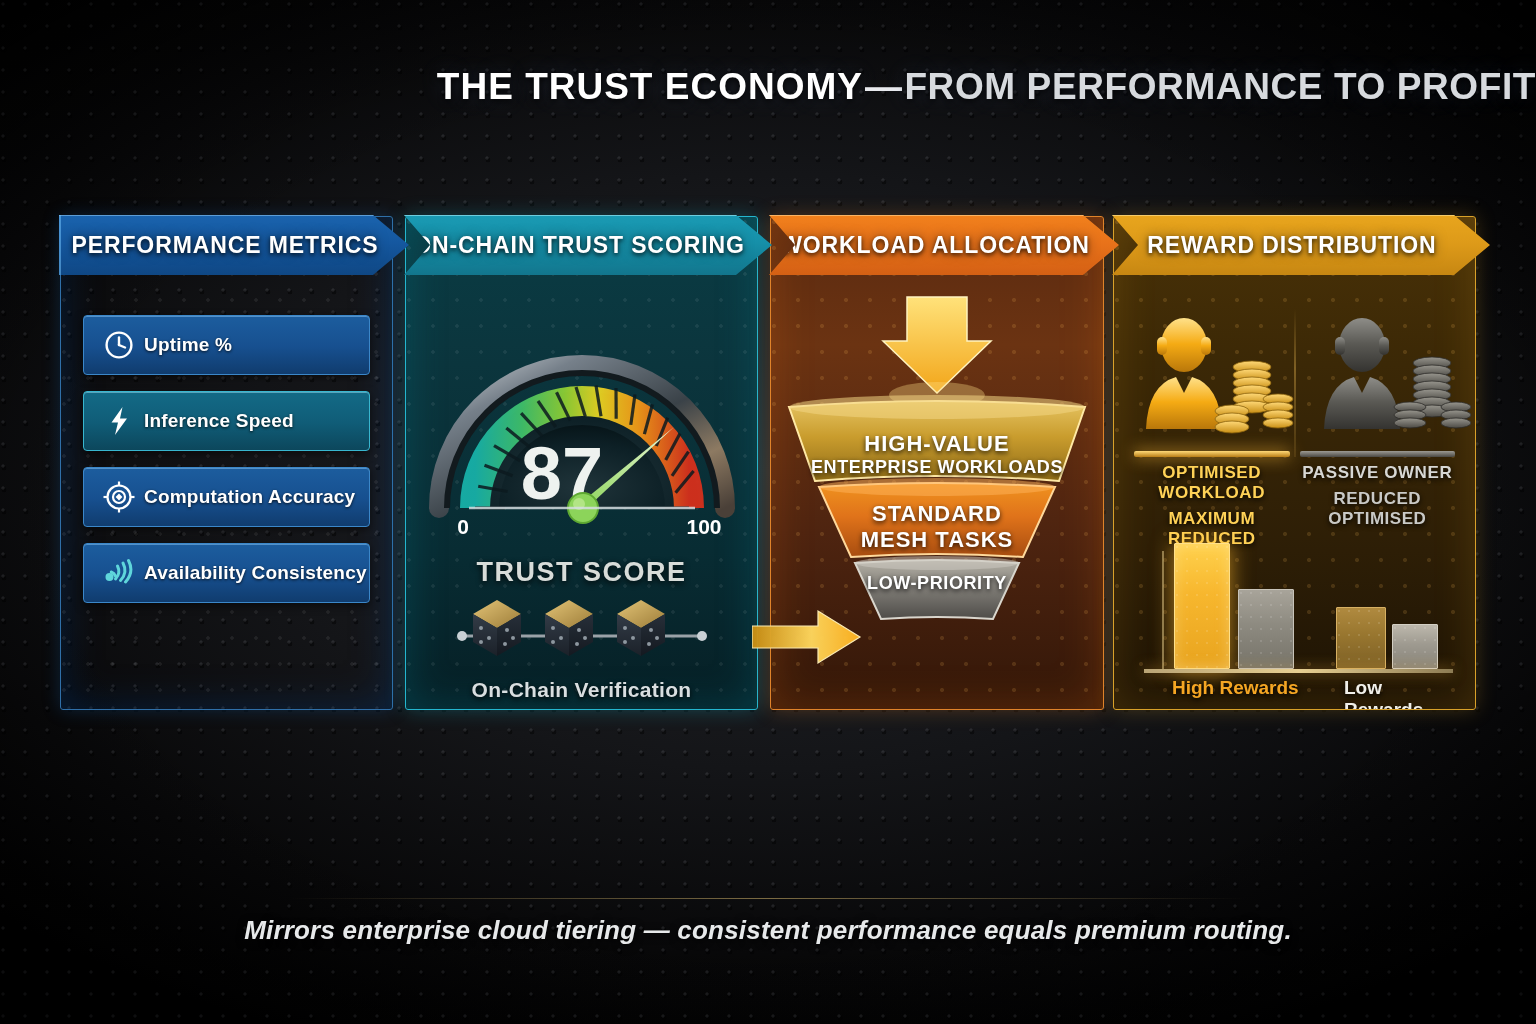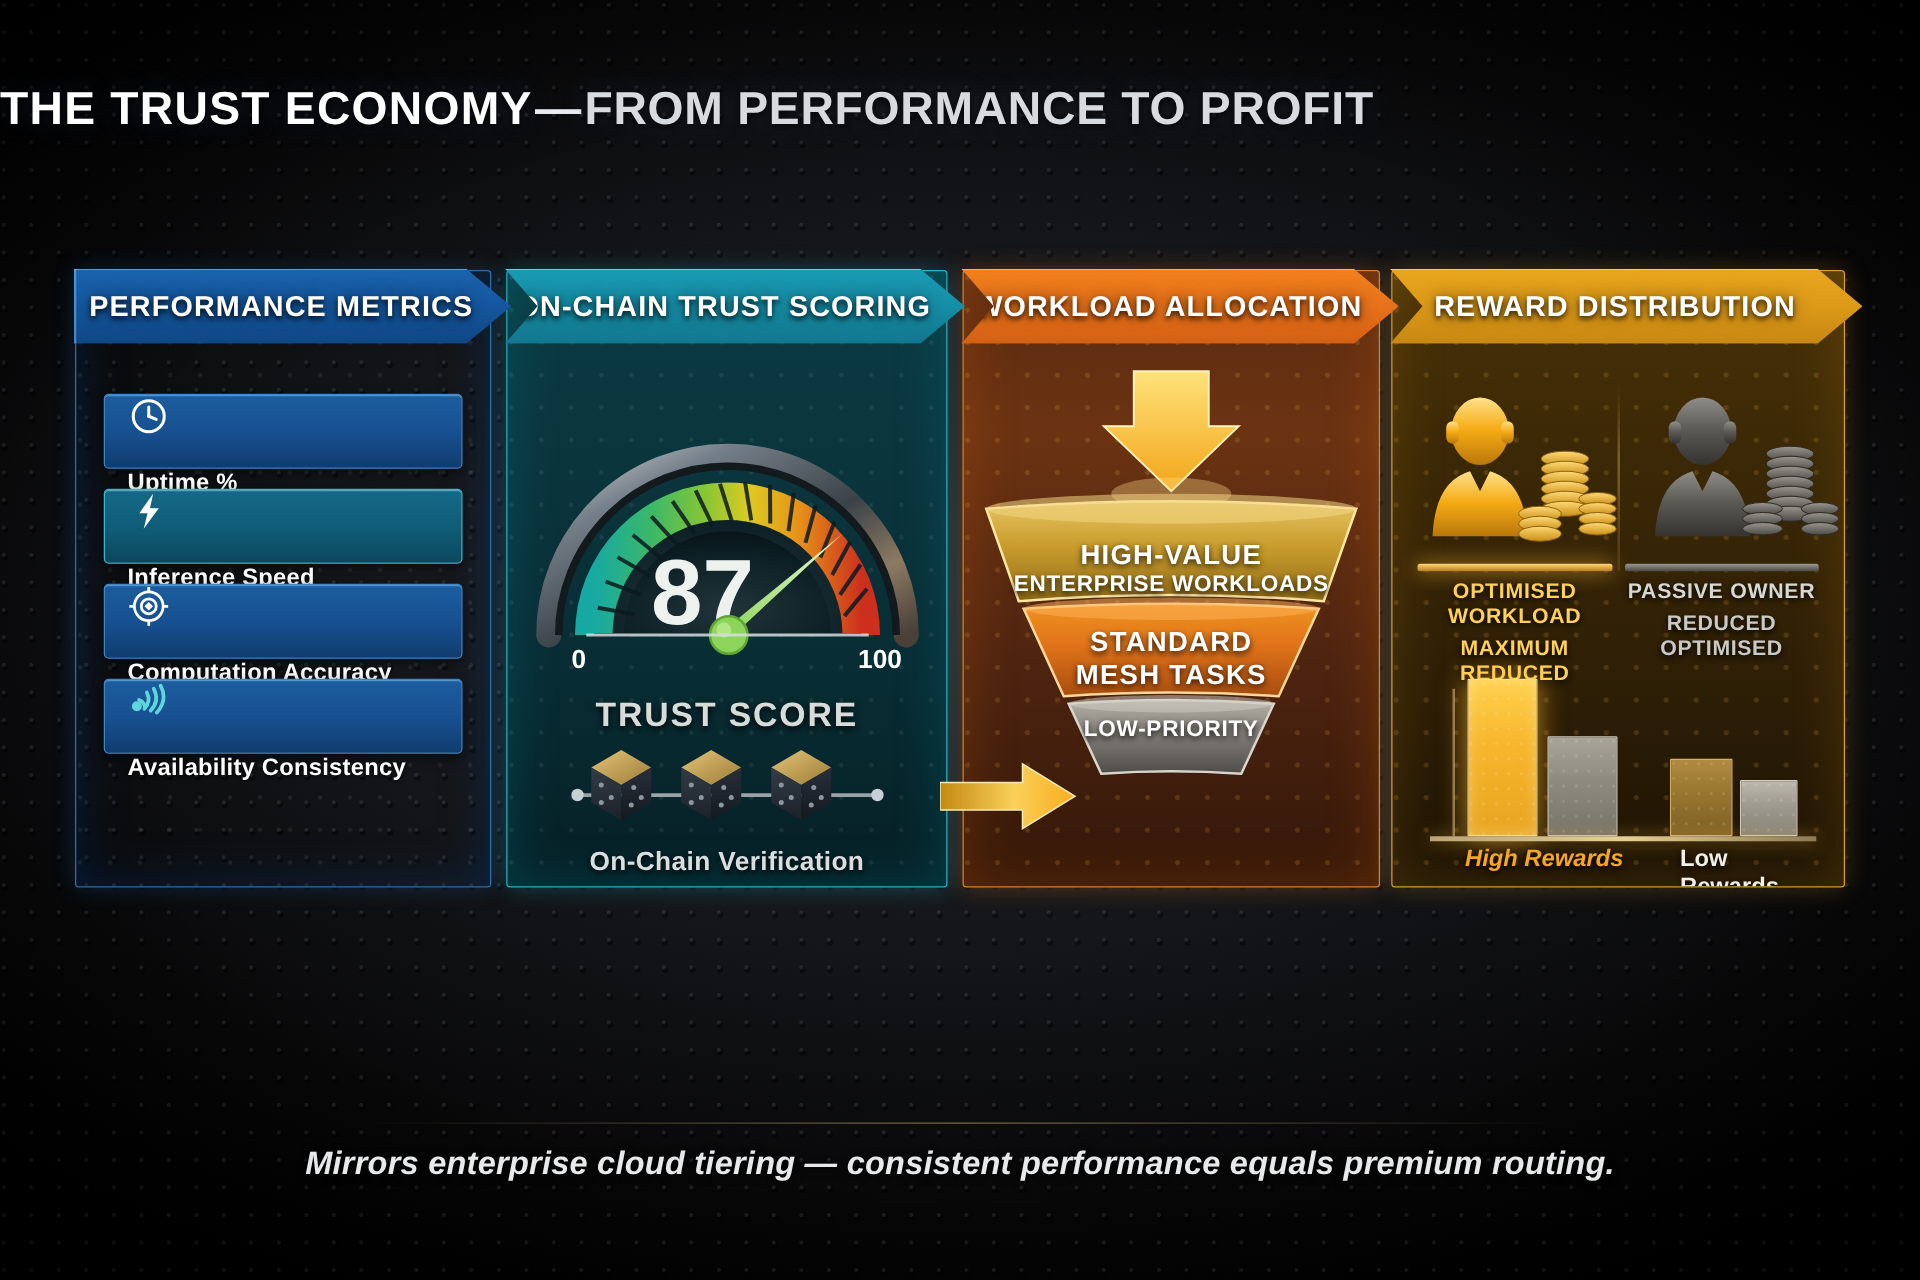--- a/index.html
+++ b/index.html
@@ -24,21 +24,21 @@
     opacity:.85;
   }
   #stage::after{
     content:"";position:absolute;inset:0;
     background:radial-gradient(ellipse 1250px 760px at 50% 50%, rgba(0,0,0,0) 55%, rgba(0,0,0,.72) 100%);
     pointer-events:none;
   }
 
   
   .title-wrap{
-    position:absolute;top:66px;left:0;right:0;text-align:left;z-index:8;
+    position:absolute;top:66px;left:0;right:0;text-align:right;z-index:8;
     letter-spacing:.5px;
   }
   .title-strong,.title-rest{
     font-size:37px;font-weight:bold;font-stretch:condensed;
     text-transform:uppercase;
     text-shadow:0 2px 7px rgba(0,0,0,.95), 0 0 22px rgba(150,190,255,.18);
   }
   .title-strong{color:#ffffff;letter-spacing:1px;}
   .title-rest{color:#d7dade;letter-spacing:.6px;}
   .title-dash{color:#e8eaee;font-size:37px;font-weight:bold;padding:0 2px;}
@@ -116,26 +116,25 @@
   #h2{width:368px;left:-1px;background:linear-gradient(180deg,#1a9ab3 0%,#1690a9 45%,#12768d 100%);
       box-shadow:inset 0 1px 0 rgba(180,245,255,.55), 0 3px 14px rgba(0,0,0,.6);}
   #h3{width:350px;background:linear-gradient(180deg,#f1801c 0%,#e8721a 48%,#d46014 100%);
       box-shadow:inset 0 1px 0 rgba(255,220,160,.55), 0 3px 14px rgba(0,0,0,.6);}
   #h4{width:378px;background:linear-gradient(180deg,#e8a51d 0%,#dd9a19 48%,#c78712 100%);
       box-shadow:inset 0 1px 0 rgba(255,235,170,.55), 0 3px 14px rgba(0,0,0,.6);}
 
   
   .chips{position:absolute;left:22px;right:22px;top:98px;display:flex;flex-direction:column;gap:16px;}
   .chip{
-    position:relative;height:58px;border-radius:4px;display:flex;align-items:flex-start;gap:26px;
+    position:relative;height:58px;border-radius:4px;display:flex;align-items:center;gap:8px;
     padding-left:18px;
     background:linear-gradient(180deg,#1c5d9e 0%,#175090 52%,#103c6e 100%);
     border:1px solid #3b87c9;
     box-shadow:inset 0 1px 0 rgba(150,210,255,.45), 0 3px 9px rgba(0,0,0,.5);
-    flex-direction:column;
   }
   .chip.alt{
     background:linear-gradient(180deg,#136a86 0%,#105d78 52%,#0c475c 100%);
     border:1px solid #38b6cf;
     box-shadow:inset 0 1px 0 rgba(170,240,255,.45), 0 3px 9px rgba(0,0,0,.5);
   }
   .chip-label{
     font-size:19px;font-weight:bold;font-stretch:condensed;color:#fff;
     text-shadow:0 1px 3px rgba(0,0,0,.8);letter-spacing:.2px;white-space:nowrap;
   }
@@ -204,21 +203,21 @@
   }
   .bar-texture{position:absolute;inset:0;
     background-image:radial-gradient(circle at 2px 3px, rgba(255,255,255,.12) 0 1px, rgba(0,0,0,0) 1.4px);
     background-size:10px 12px;}
   .baseline{position:absolute;left:0;right:0;bottom:2px;height:4px;
     background:linear-gradient(90deg,#b9a475,#e7cf92,#8d7c54);
     box-shadow:0 0 14px rgba(255,190,70,.55);}
   .axis-y{position:absolute;left:18px;bottom:6px;width:2px;height:118px;background:rgba(215,195,140,.55);}
   .bar-labels{position:absolute;left:30px;right:22px;top:460px;height:28px;}
   .bl{position:absolute;font-size:19px;font-weight:bold;text-shadow:0 2px 5px rgba(0,0,0,.9);}
-  .bl.gold{color:#f5a623;left:28px;font-style:italic;}
+  .bl.gold{color:#f5a623;left:28px;}
   .bl.white{color:#f0efe9;left:200px;}
 
   
   .footer-rule{position:absolute;left:290px;right:290px;top:898px;height:1px;
      background:linear-gradient(90deg,rgba(200,170,100,0),rgba(215,185,110,.55),rgba(200,170,100,0));z-index:7;}
   .footer{
     position:absolute;left:0;right:0;top:915px;text-align:center;z-index:8;
     font-size:26px;font-style:italic;font-weight:bold;font-stretch:condensed;
     color:#e7e9ea;letter-spacing:.2px;
     text-shadow:0 2px 8px rgba(0,0,0,.95);

